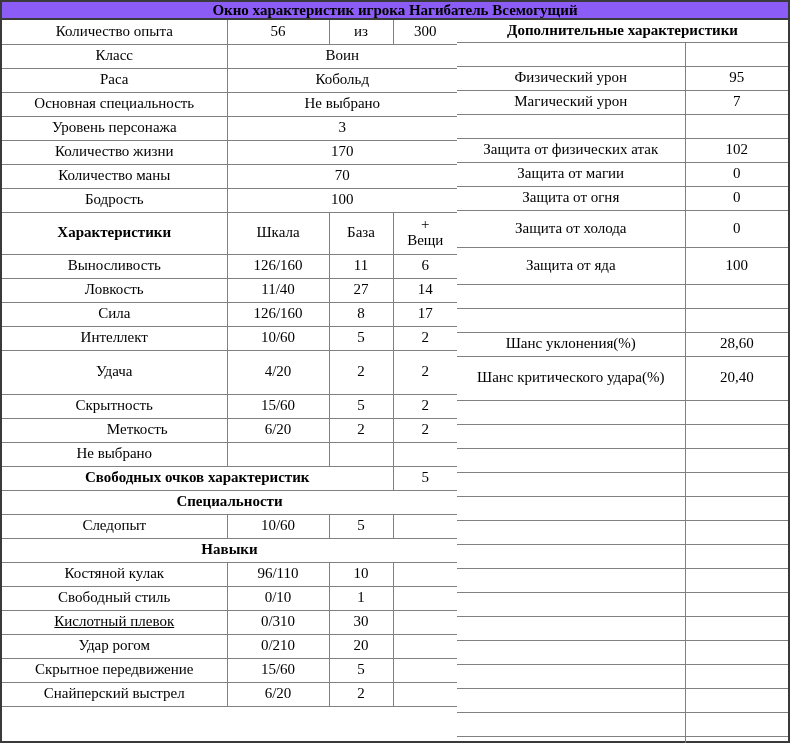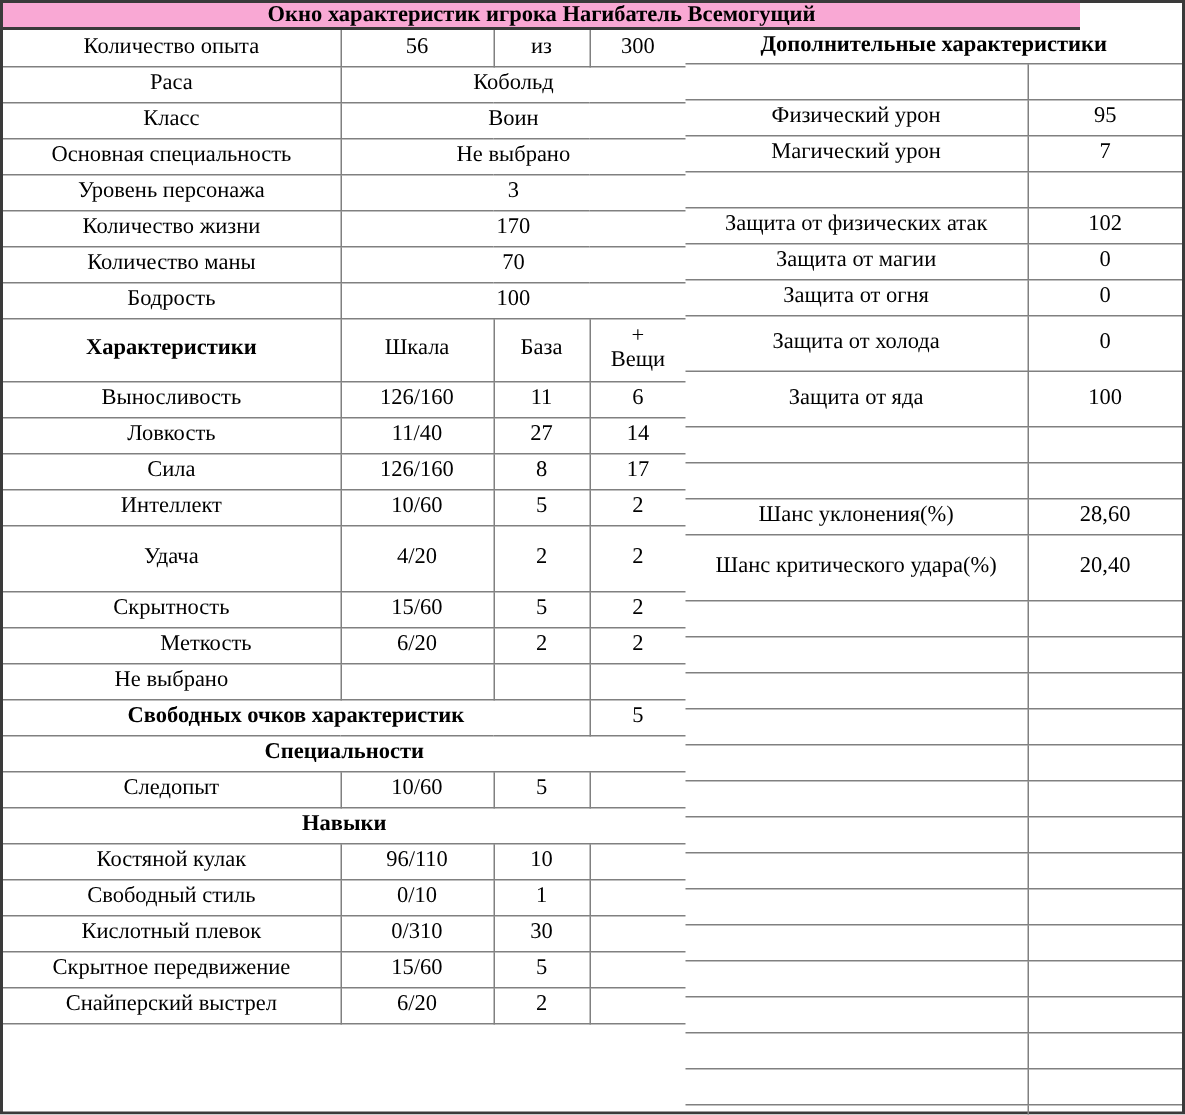--- a/index.html
+++ b/index.html
@@ -42,30 +42,30 @@
     left:0; top:0;
     width:790px; height:743px;
     border:2px solid #3a3a3a;
     box-sizing:border-box;
   }
 
   
   #titlebar{
     position:absolute;
     left:2px; top:2px;
-    width:718px;
+    width:786px;
     height:18px;
     display:flex;
     align-items:center;
     justify-content:center;
     font-weight:bold;
     font-size:15px;
     border-bottom:2px solid #3a3a3a;
     box-sizing:border-box;
-    background:#f9a8d4;
+    background:#8b5cf6;
   }
 
   
   #leftpanel{
     position:absolute;
     left:2px;
     top:20px;
     width:455px;
     height:721px;
   }
@@ -109,26 +109,26 @@
           <col class="colw4">
       </colgroup>
       <tbody id="left-body">
           <tr>
             <td style="height: 24px;">Количество опыта</td>
             <td>56</td>
             <td>из</td>
             <td>300</td>
           </tr>
           <tr>
+            <td style="height: 24px;">Класс</td>
+            <td colspan="3">Воин</td>
+          </tr>
+          <tr>
             <td style="height: 24px;">Раса</td>
             <td colspan="3">Кобольд</td>
-          </tr>
-          <tr>
-            <td style="height: 24px;">Класс</td>
-            <td colspan="3">Воин</td>
           </tr>
           <tr>
             <td style="height: 24px;">Основная специальность</td>
             <td colspan="3">Не выбрано</td>
           </tr>
           <tr>
             <td style="height: 24px;">Уровень персонажа</td>
             <td colspan="3">3</td>
           </tr>
           <tr>
@@ -219,23 +219,29 @@
             <td>10</td>
             <td></td>
           </tr>
           <tr>
             <td style="height: 24px;">Свободный стиль</td>
             <td>0/10</td>
             <td>1</td>
             <td></td>
           </tr>
           <tr>
-            <td style="height: 24px;">Кислотный плевок</td>
+            <td style="height: 24px; text-decoration: underline;">Кислотный плевок</td>
             <td>0/310</td>
             <td>30</td>
+            <td></td>
+          </tr>
+          <tr>
+            <td style="height: 24px;">Удар рогом</td>
+            <td>0/210</td>
+            <td>20</td>
             <td></td>
           </tr>
           <tr>
             <td style="height: 24px;">Скрытное передвижение</td>
             <td>15/60</td>
             <td>5</td>
             <td></td>
           </tr>
           <tr>
             <td style="height: 24px;">Снайперский выстрел</td>

